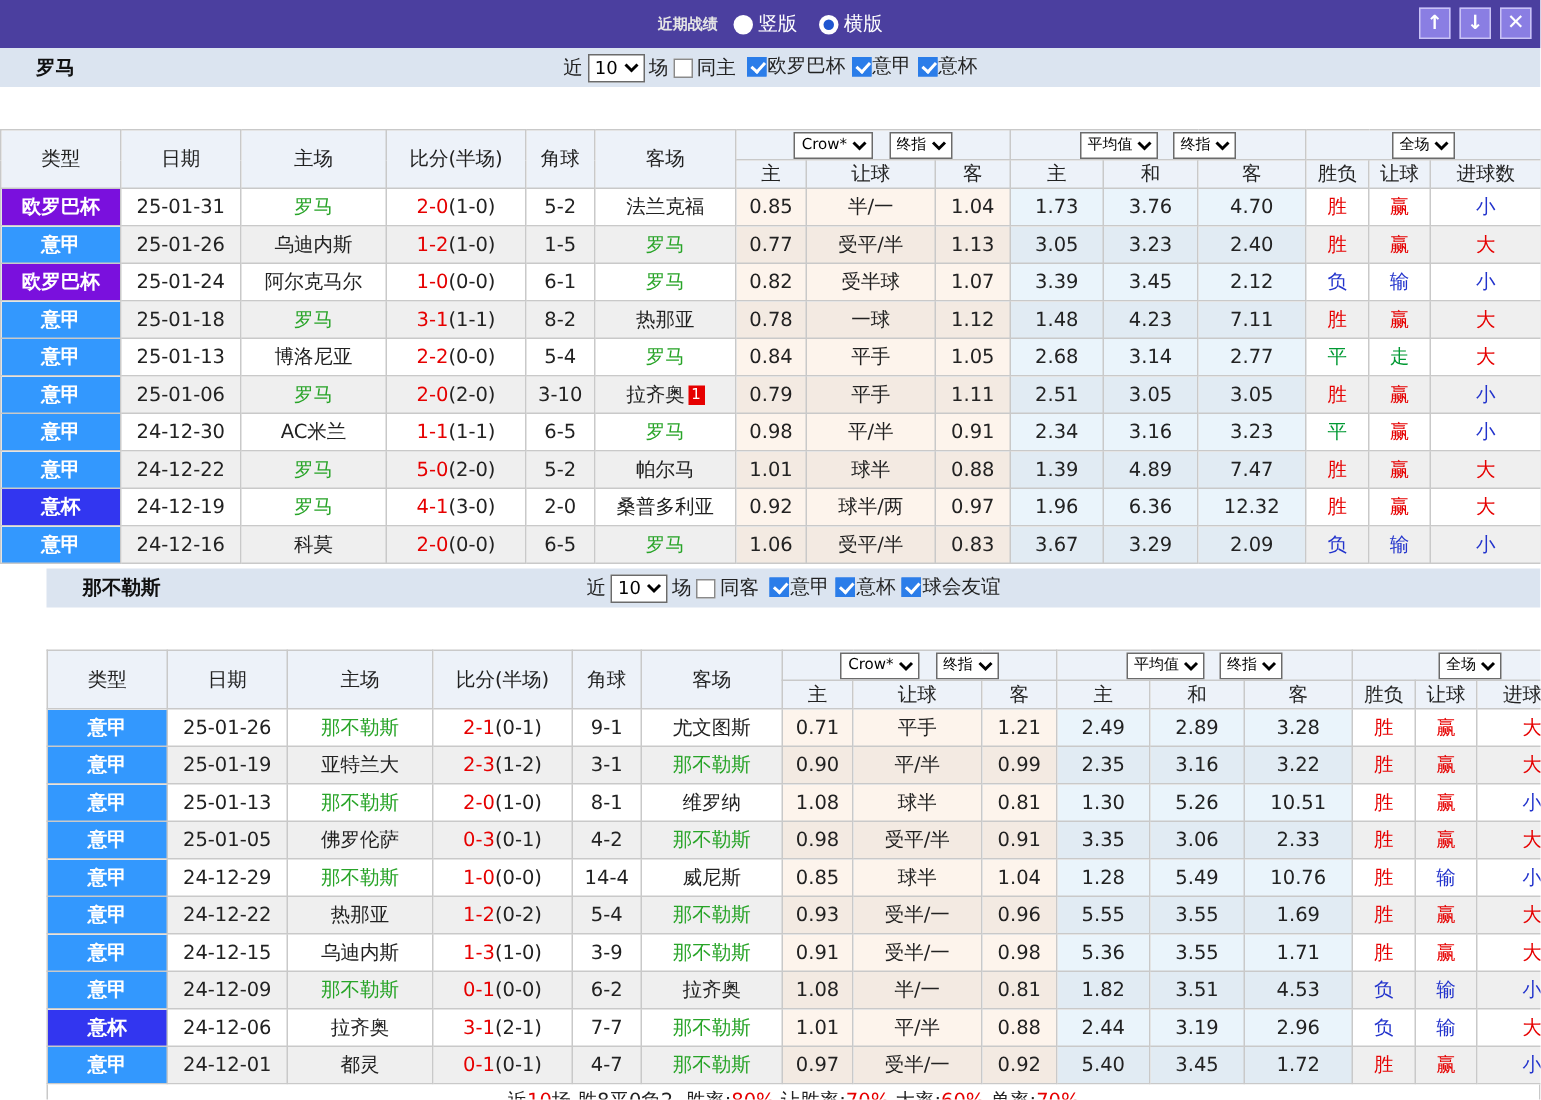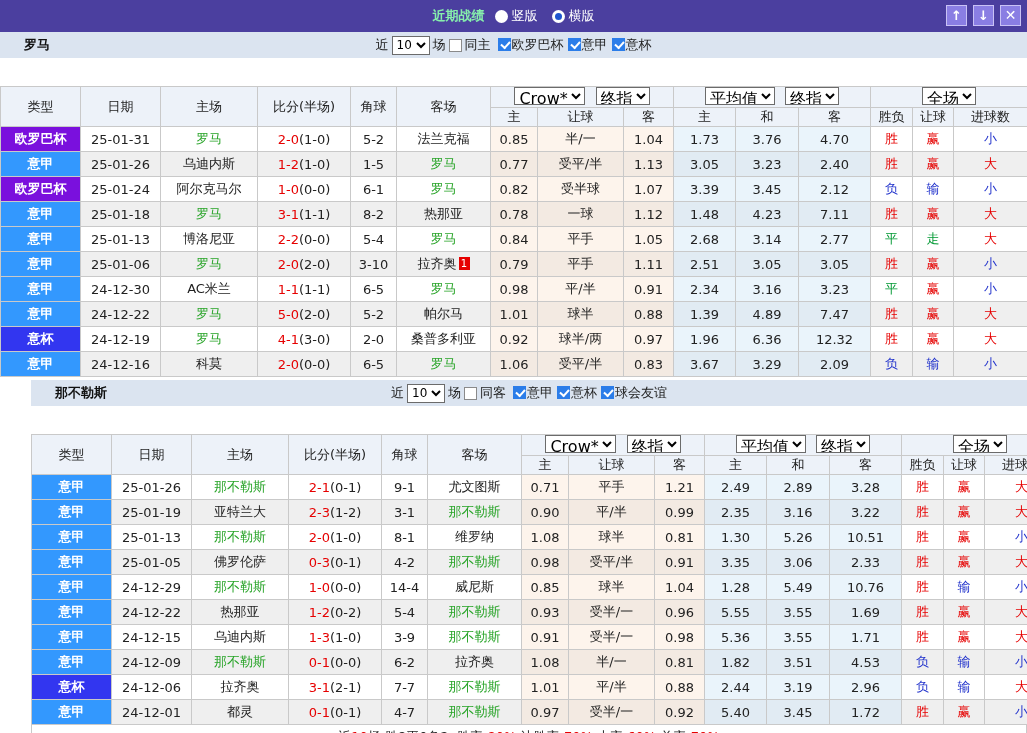--- a/index.html
+++ b/index.html
@@ -2,21 +2,21 @@
 <html><head>
 <meta charset="utf-8">
 <style>
   * { box-sizing: border-box; margin: 0; padding: 0; }
   html,body { width:1027px; height:733px; overflow:hidden; background:#fff;
     font-family:"DejaVu Sans","Liberation Sans",sans-serif; font-size:13px; color:#222; }
 
   
   .titlebar { height:32px; background:#4b3f9f; position:relative;
     display:flex; align-items:center; justify-content:center; }
-  .title { color:#86efac; font-weight:bold; font-size:13px; margin-right:10px; }
+  .title { color:#e5e5e5; font-weight:bold; font-size:10px; margin-right:10px; }
   .radio-group { display:inline-flex; align-items:flex-start; gap:14px; }
   .radio-item { display:inline-flex; align-items:center; cursor:pointer; }
   .radio { width:13px; height:13px; background:#fff; border-radius:50%;
     display:inline-block; margin-right:4px; position:relative; }
   .radio.sel::after { content:''; position:absolute; left:3px; top:3px;
     width:7px; height:7px; border-radius:50%; background:#1f56cf; }
   .radio-label { color:#fff; font-size:13px; }
   .win-btns { position:absolute; right:6px; top:5px; display:flex; gap:6px; }
   .wbtn { width:21px; height:21px; background:#8a7ee3; border:1px solid #c9c2f5;
     color:#fff; font-weight:bold; font-size:13px; line-height:19px;
@@ -40,21 +40,21 @@
   .lg-item { display:inline-flex; align-items:center; margin-left:4px; cursor:pointer; }
   .lg-item .cb { margin-right:1px; }
 
   
   table.grid { width:1027px; border-collapse:collapse; table-layout:fixed;margin-top:28px; }
   th, td { border:1px solid #c9c9c9; text-align:center; overflow:hidden;
     white-space:nowrap; font-weight:normal; }
   thead th { background:#edf2f9; color:#222; }
   thead tr.gsel th { height:20px; }
   thead tr.glab th { height:18px; font-size:13px; }
-  thead select { height:18px; font-size:16px; background:#fff;
+  thead select { height:18px; font-size:10px; background:#fff;
     border:1px solid #6b6b6b; font-family:inherit; margin:0 3px; }
   tbody td { height:25px; font-size:13px; }
   tr.odd  td { background:#ffffff; }
   tr.even td { background:#efefef; }
   tr.odd  td.a { background:#fdf4ec; }
   tr.even td.a { background:#f3eae2; }
   tr.odd  td.e { background:#eaf4fb; }
   tr.even td.e { background:#e1ebf3; }
   td.c-type { color:#fff; font-weight:bold; }
   .hl   { color:#28a428; }

